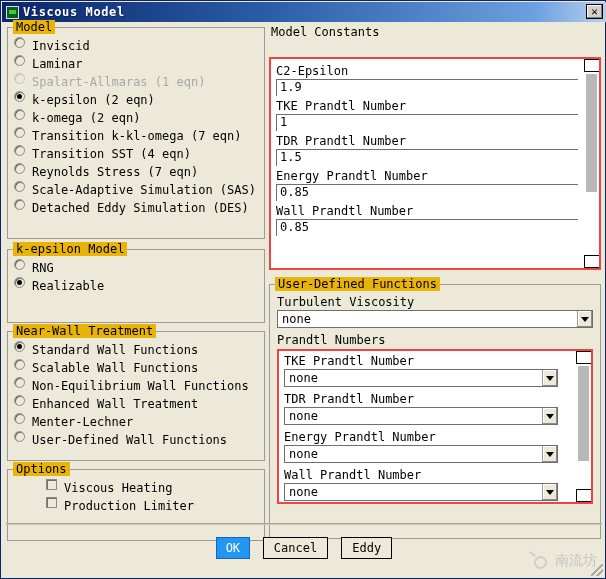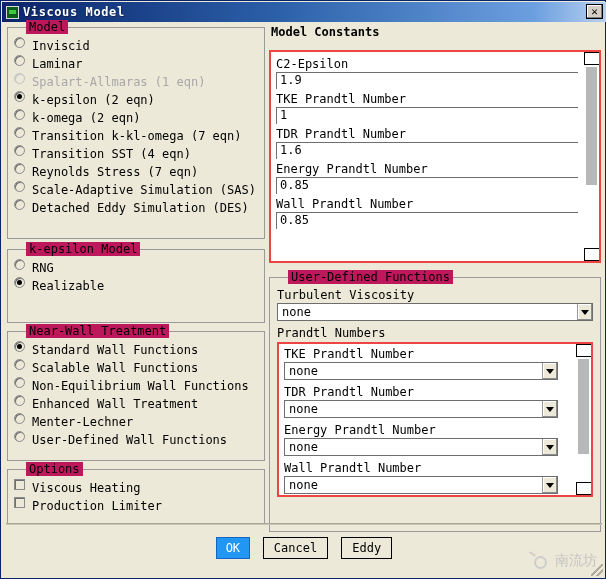--- a/index.html
+++ b/index.html
@@ -57,22 +57,22 @@
   #right-pane{position:absolute;left:268px;top:24px;width:332px;height:492px;}
 
   
   .group{
     position:relative;
     border:1px solid #9a9a9a;
     background:#ece9d8;
     box-sizing:border-box;
   }
   .group > .legend{
-    position:absolute;top:-8px;left:18px;
-    background:#be185d;
+    position:absolute;top:-8px;left:5px;
+    background:#eab308;
     padding:0 3px;
     font-size:12px;
     white-space:nowrap;
     line-height:14px;
   }
   .group .body{padding:10px 4px 5px 6px;}
 
   
   .opt{display:flex;align-items:flex-start;height:18px;line-height:18px;white-space:nowrap;}
   .radio{
@@ -92,21 +92,21 @@
     border:1px solid #8a8a8a;
     box-shadow:inset 1px 1px 0 #6f6f6f;
     background:#ece9d8;box-sizing:border-box;
     margin-right:7px;flex:0 0 auto;position:relative;
   }
   .opt .lbl{font-size:12px;}
   .opt.disabled .lbl{color:#a8a8a8;}
   .opt.disabled .radio{border-color:#c2c2c2;box-shadow:inset 1px 1px 0 #c8c8c8;}
 
   
-  .sect-title{font-size:12px;line-height:14px;margin:0 0 11px 2px;font-weight:bold;}
+  .sect-title{font-size:12px;line-height:14px;margin:0 0 18px 2px;}
   .listbox{
     border:2px solid #ef4444;
     background:#fff;
     box-sizing:border-box;
     position:relative;
     overflow:hidden;
   }
   .listbox .inner{padding:4px 0 0 5px;}
   .fieldlabel{font-size:12px;line-height:16px;white-space:nowrap;}
   .textfield{
@@ -298,21 +298,21 @@
           <span class="radio"></span>
           <span class="lbl">Menter-Lechner</span>
         </div>
         <div class="opt">
           <span class="radio"></span>
           <span class="lbl">User-Defined Wall Functions</span>
         </div>
       </div>
     </div>
 
-    <div class="group" style="height:56px;margin-top:8px;">
+    <div class="group" style="height:72px;margin-top:8px;padding-left:32px;">
       <span class="legend">Options</span>
       <div class="body" style="padding-top:9px;">
         <div class="opt">
           <span class="check"></span>
           <span class="lbl">Viscous Heating</span>
         </div>
         <div class="opt">
           <span class="check"></span>
           <span class="lbl">Production Limiter</span>
         </div>
@@ -324,21 +324,21 @@
 
     <div class="sect-title">Model Constants</div>
 
     <div class="listbox" style="height:213px;">
       <div class="inner" style="width:302px;">
         <div class="fieldlabel">C2-Epsilon</div>
         <div class="textfield">1.9</div>
         <div class="fieldlabel">TKE Prandtl Number</div>
         <div class="textfield">1</div>
         <div class="fieldlabel">TDR Prandtl Number</div>
-        <div class="textfield">1.6</div>
+        <div class="textfield">1.5</div>
         <div class="fieldlabel">Energy Prandtl Number</div>
         <div class="textfield">0.85</div>
         <div class="fieldlabel">Wall Prandtl Number</div>
         <div class="textfield">0.85</div>
       </div>
       <div class="vscroll">
         <div class="btn up"></div>
         <div class="track">
           <div class="thumb" style="top:2px;height:118px;"></div>
         </div>

